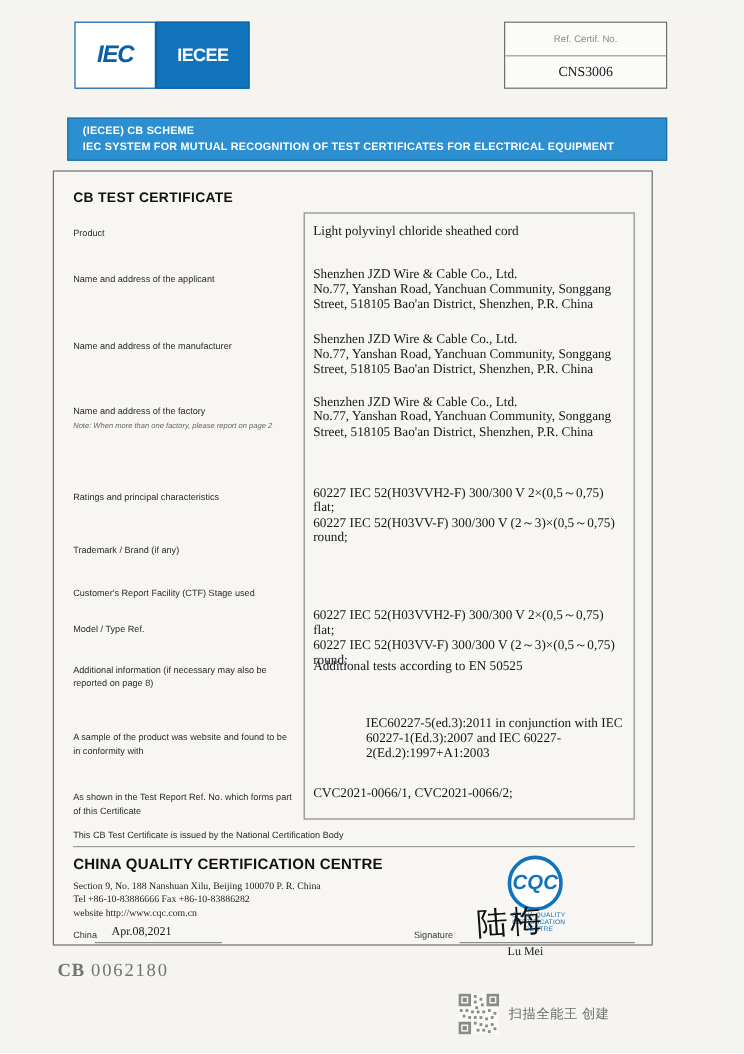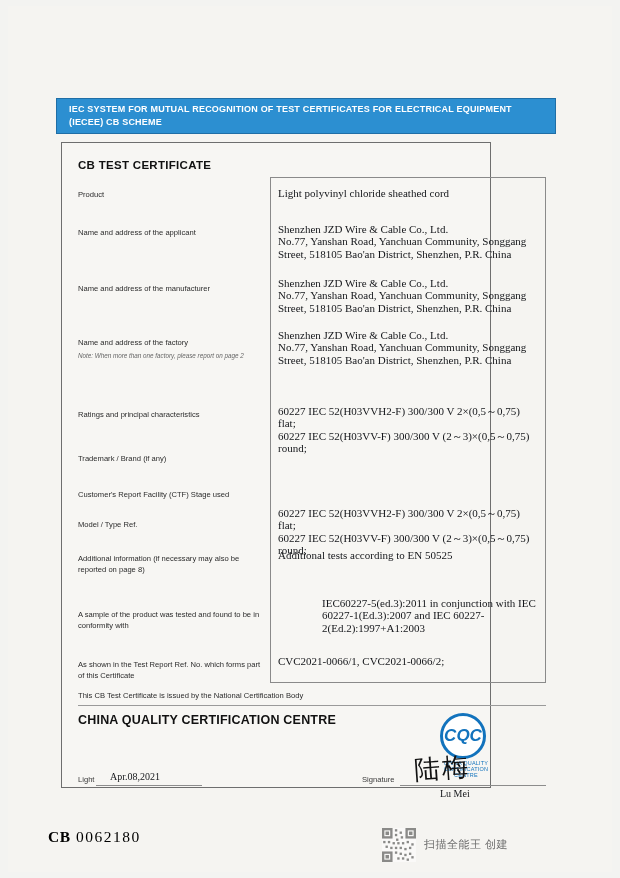--- a/index.html
+++ b/index.html
@@ -124,23 +124,23 @@
     font-size: 9px;
     font-weight: bold;
     color: #ffffff;
     line-height: 13px;
     letter-spacing: 0.2px;
   }
 
   
   .frame {
     position: absolute;
-    left: 61px;
+    left: 44px;
     top: 142px;
-    width: 430px;
+    width: 500px;
     height: 646px;
     border: 1.2px solid #6e6e6e;
     background: #f7f6f3;
     box-sizing: border-box;
   }
   .title {
     position: absolute;
     left: 16px;
     top: 16px;
     font-family: "Liberation Sans", sans-serif;
@@ -331,23 +331,22 @@
     color: #15171b;
   }
 
   
   .cert-number {
     position: absolute;
     left: 48px;
     top: 800px;
     font-family: "Liberation Serif", serif;
     font-size: 15.5px;
-    color: #000000;
+    color: #737373;
     letter-spacing: 1.5px;
-    margin-top: 28px;
   }
   .cert-number .cb {
     font-weight: bold;
     letter-spacing: 0.5px;
   }
 
   
   .qr-area {
     position: absolute;
     left: 382px;
@@ -370,24 +369,36 @@
     color: #6d6d6d;
     letter-spacing: 0.5px;
   }
 </style>
 </head>
 <body>
 
 <div class="page">
   <div class="paper"></div>
 
+  <div class="top-row">
+    <div class="iec-box">
+      <span class="iec-logo">IEC</span>
+    </div>
+    <div class="iecee-box">
+      <span class="iecee-logo">IECEE</span>
+    </div>
+    <div class="ref-box">
+      <div class="ref-label">Ref. Certif. No.</div>
+      <div class="ref-value">CNS3006</div>
+    </div>
+  </div>
 
   <div class="banner">
+    <div class="banner-text">(IECEE) CB SCHEME</div>
     <div class="banner-text">IEC SYSTEM FOR MUTUAL RECOGNITION OF TEST CERTIFICATES FOR ELECTRICAL EQUIPMENT</div>
-    <div class="banner-text">(IECEE) CB SCHEME</div>
   </div>
 
   <div class="frame">
     <div class="title">CB TEST CERTIFICATE</div>
     <div class="valuebox"></div>
     <div class="rows" id="rows-container">
         <div class="row" style="top: 12px;">
           <div class="label" style="top: 0px;">Product</div>
           <div class="value" style="top: -2px;">
             <div>Light polyvinyl chloride sheathed cord</div>
@@ -437,45 +448,50 @@
             <div>60227 IEC 52(H03VV-F) 300/300 V (2～3)×(0,5～0,75) round;</div>
           </div>
         </div>
         <div class="row" style="top: 376px;">
           <div class="label" style="top: 0px;">Additional information (if necessary may also be reported on page 8)</div>
           <div class="value" style="top: -4px;">
             <div>Additional tests according to EN 50525</div>
           </div>
         </div>
         <div class="row" style="top: 432px;">
-          <div class="label" style="top: 0px;">A sample of the product was tested and found to be in conformity with</div>
+          <div class="label" style="top: 0px;">A sample of the product was website and found to be in conformity with</div>
           <div class="value" style="top: -12px; margin-left: 44px;">
             <div>IEC60227-5(ed.3):2011 in conjunction with IEC</div>
             <div>60227-1(Ed.3):2007 and IEC 60227-2(Ed.2):1997+A1:2003</div>
           </div>
         </div>
         <div class="row" style="top: 482px;">
           <div class="label" style="top: 0px;">As shown in the Test Report Ref. No. which forms part of this Certificate</div>
           <div class="value" style="top: -4px;">
             <div>CVC2021-0066/1, CVC2021-0066/2;</div>
           </div>
         </div>
       </div>
 
     <div class="issued-line">This CB Test Certificate is issued by the National Certification Body</div>
     <div class="hr"></div>
 
     <div class="ncb-name">CHINA QUALITY CERTIFICATION CENTRE</div>
+    <div class="ncb-addr">
+      <div>Section 9, No. 188 Nanshuan Xilu, Beijing 100070 P. R. China</div>
+      <div>Tel  +86-10-83886666      Fax  +86-10-83886282</div>
+      <div>website  http://www.cqc.com.cn</div>
+    </div>
 
     <div class="cqc-logo">
       <div class="cqc-circle">CQC</div>
       <div class="cqc-sub">CHINA QUALITY CERTIFICATION CENTRE</div>
     </div>
 
-    <div class="date-label">Light</div>
+    <div class="date-label">China</div>
     <div class="date-value">Apr.08,2021</div>
     <div class="date-underline"></div>
 
     <div class="sign-label">Signature</div>
     <div class="signature">陆梅</div>
     <div class="sign-underline"></div>
     <div class="sign-name">Lu Mei</div>
   </div>
 
   <div class="cert-number">

